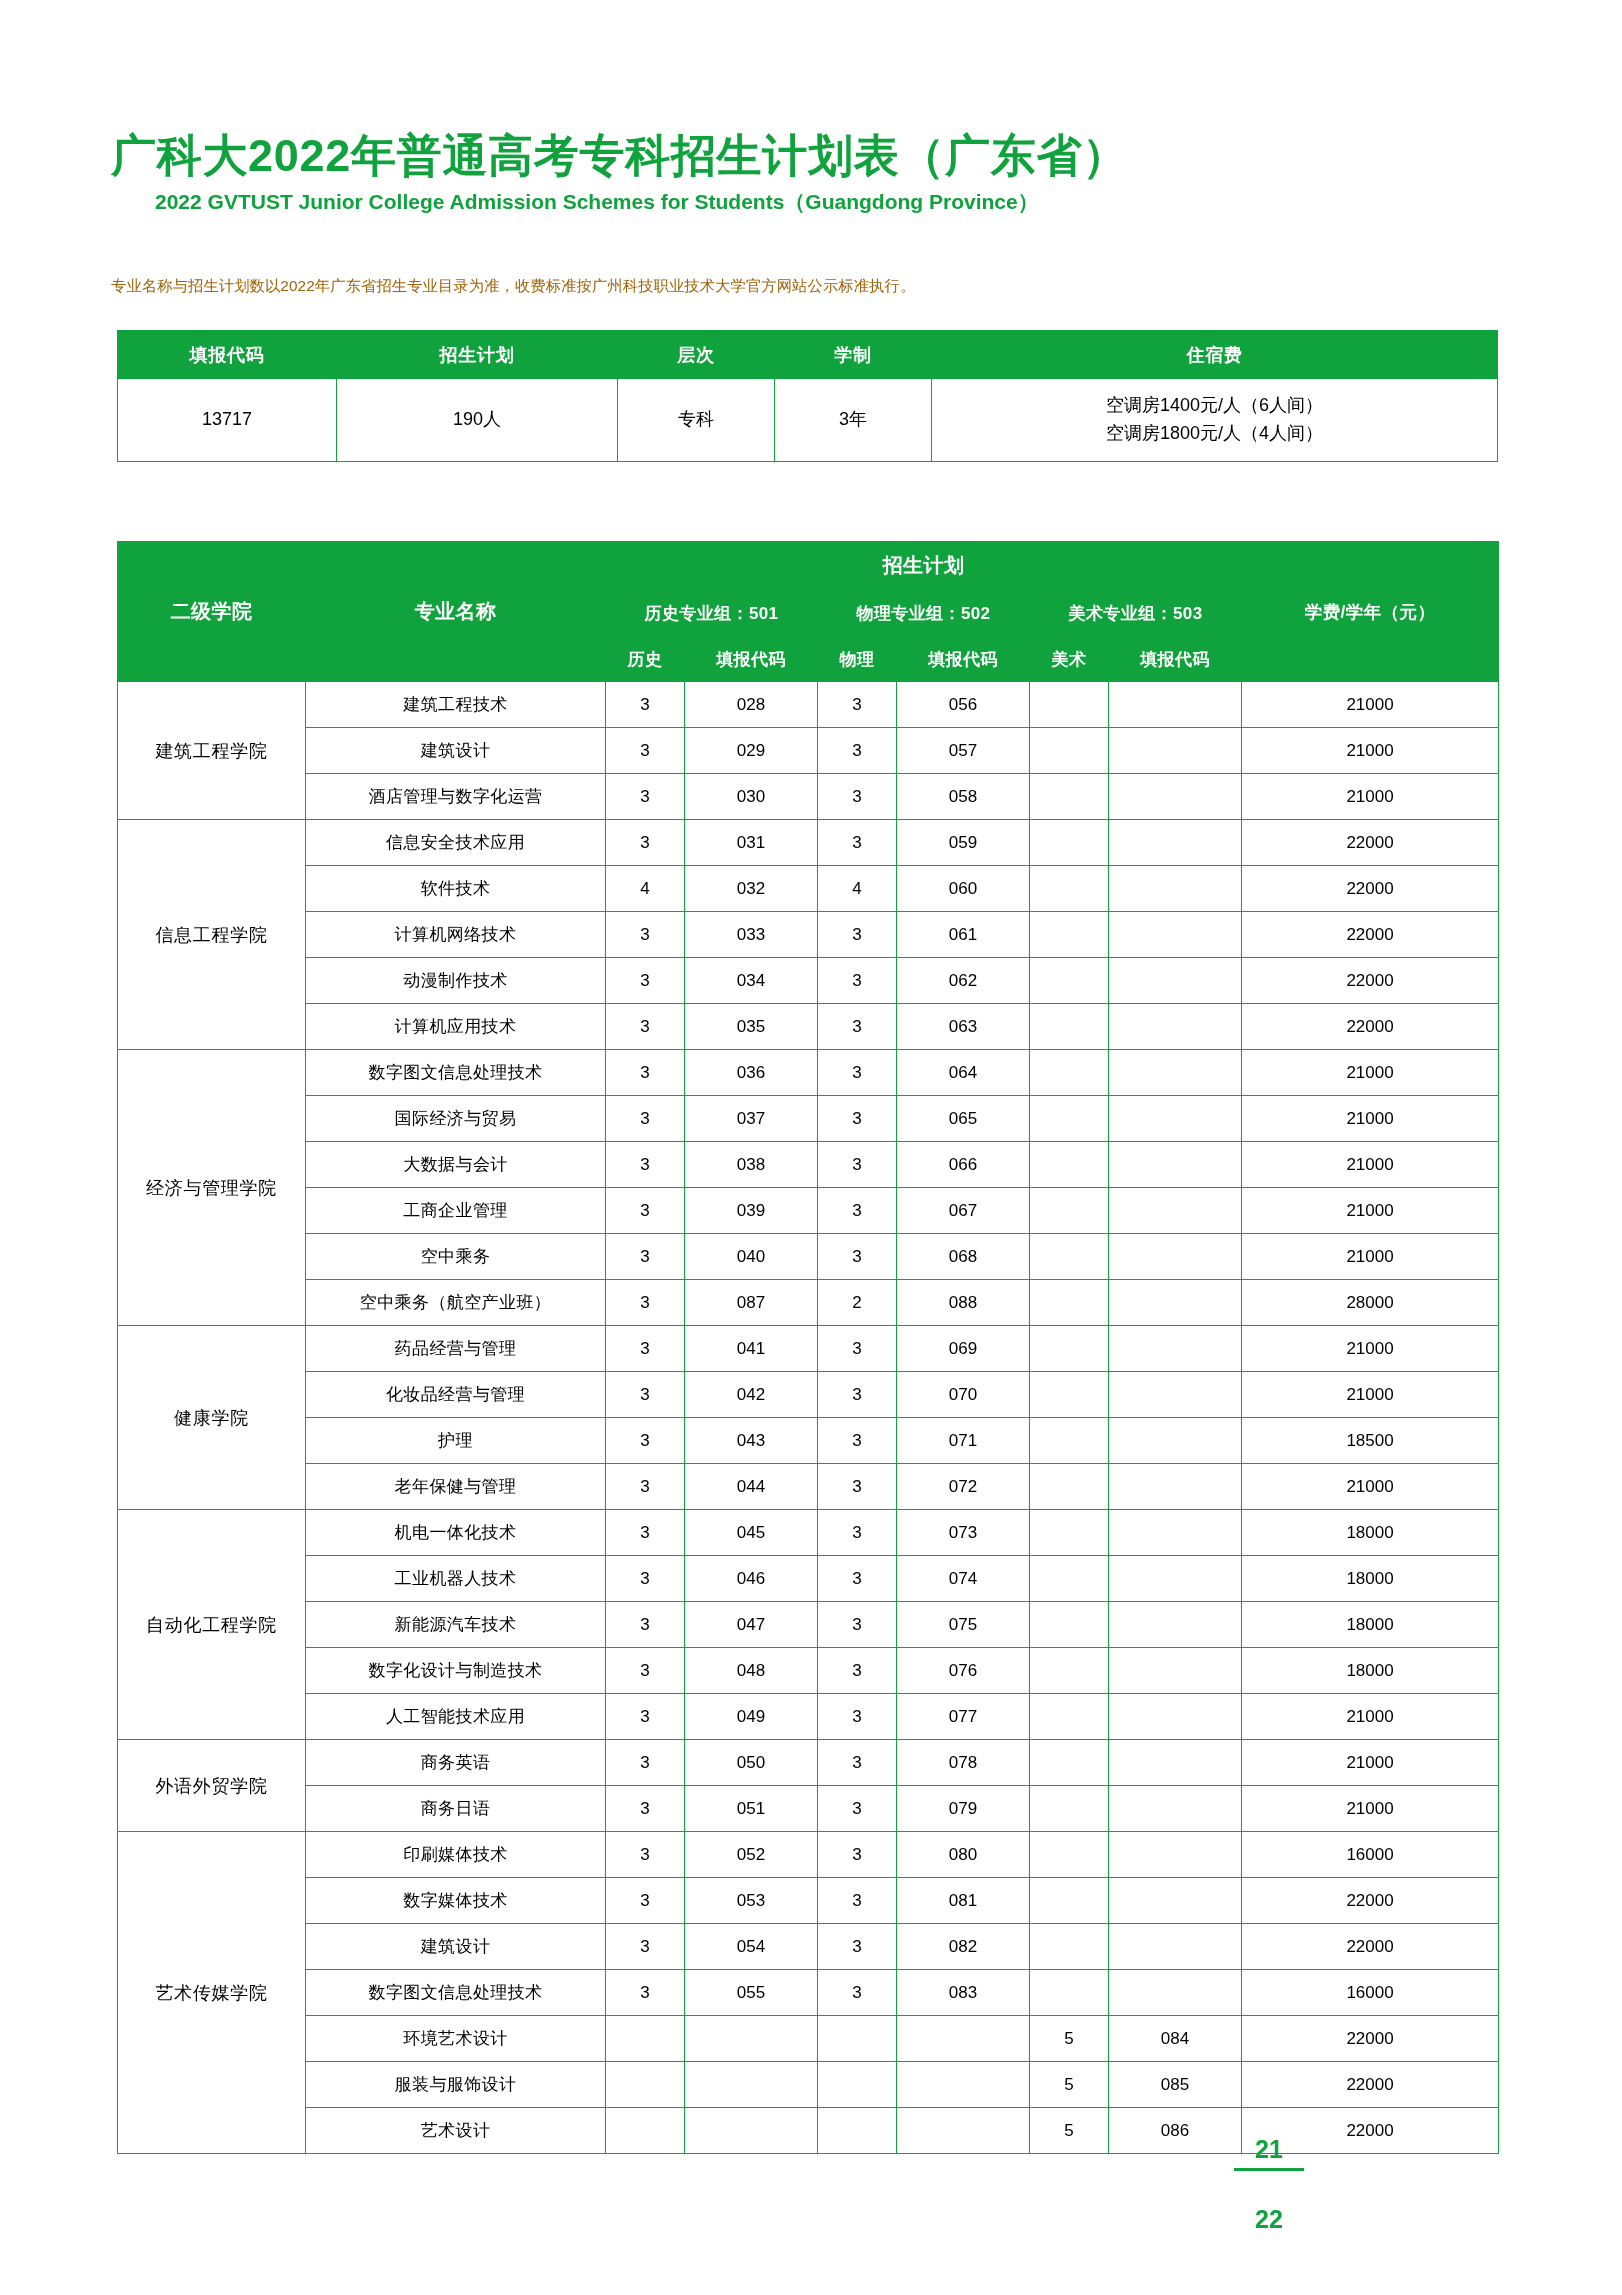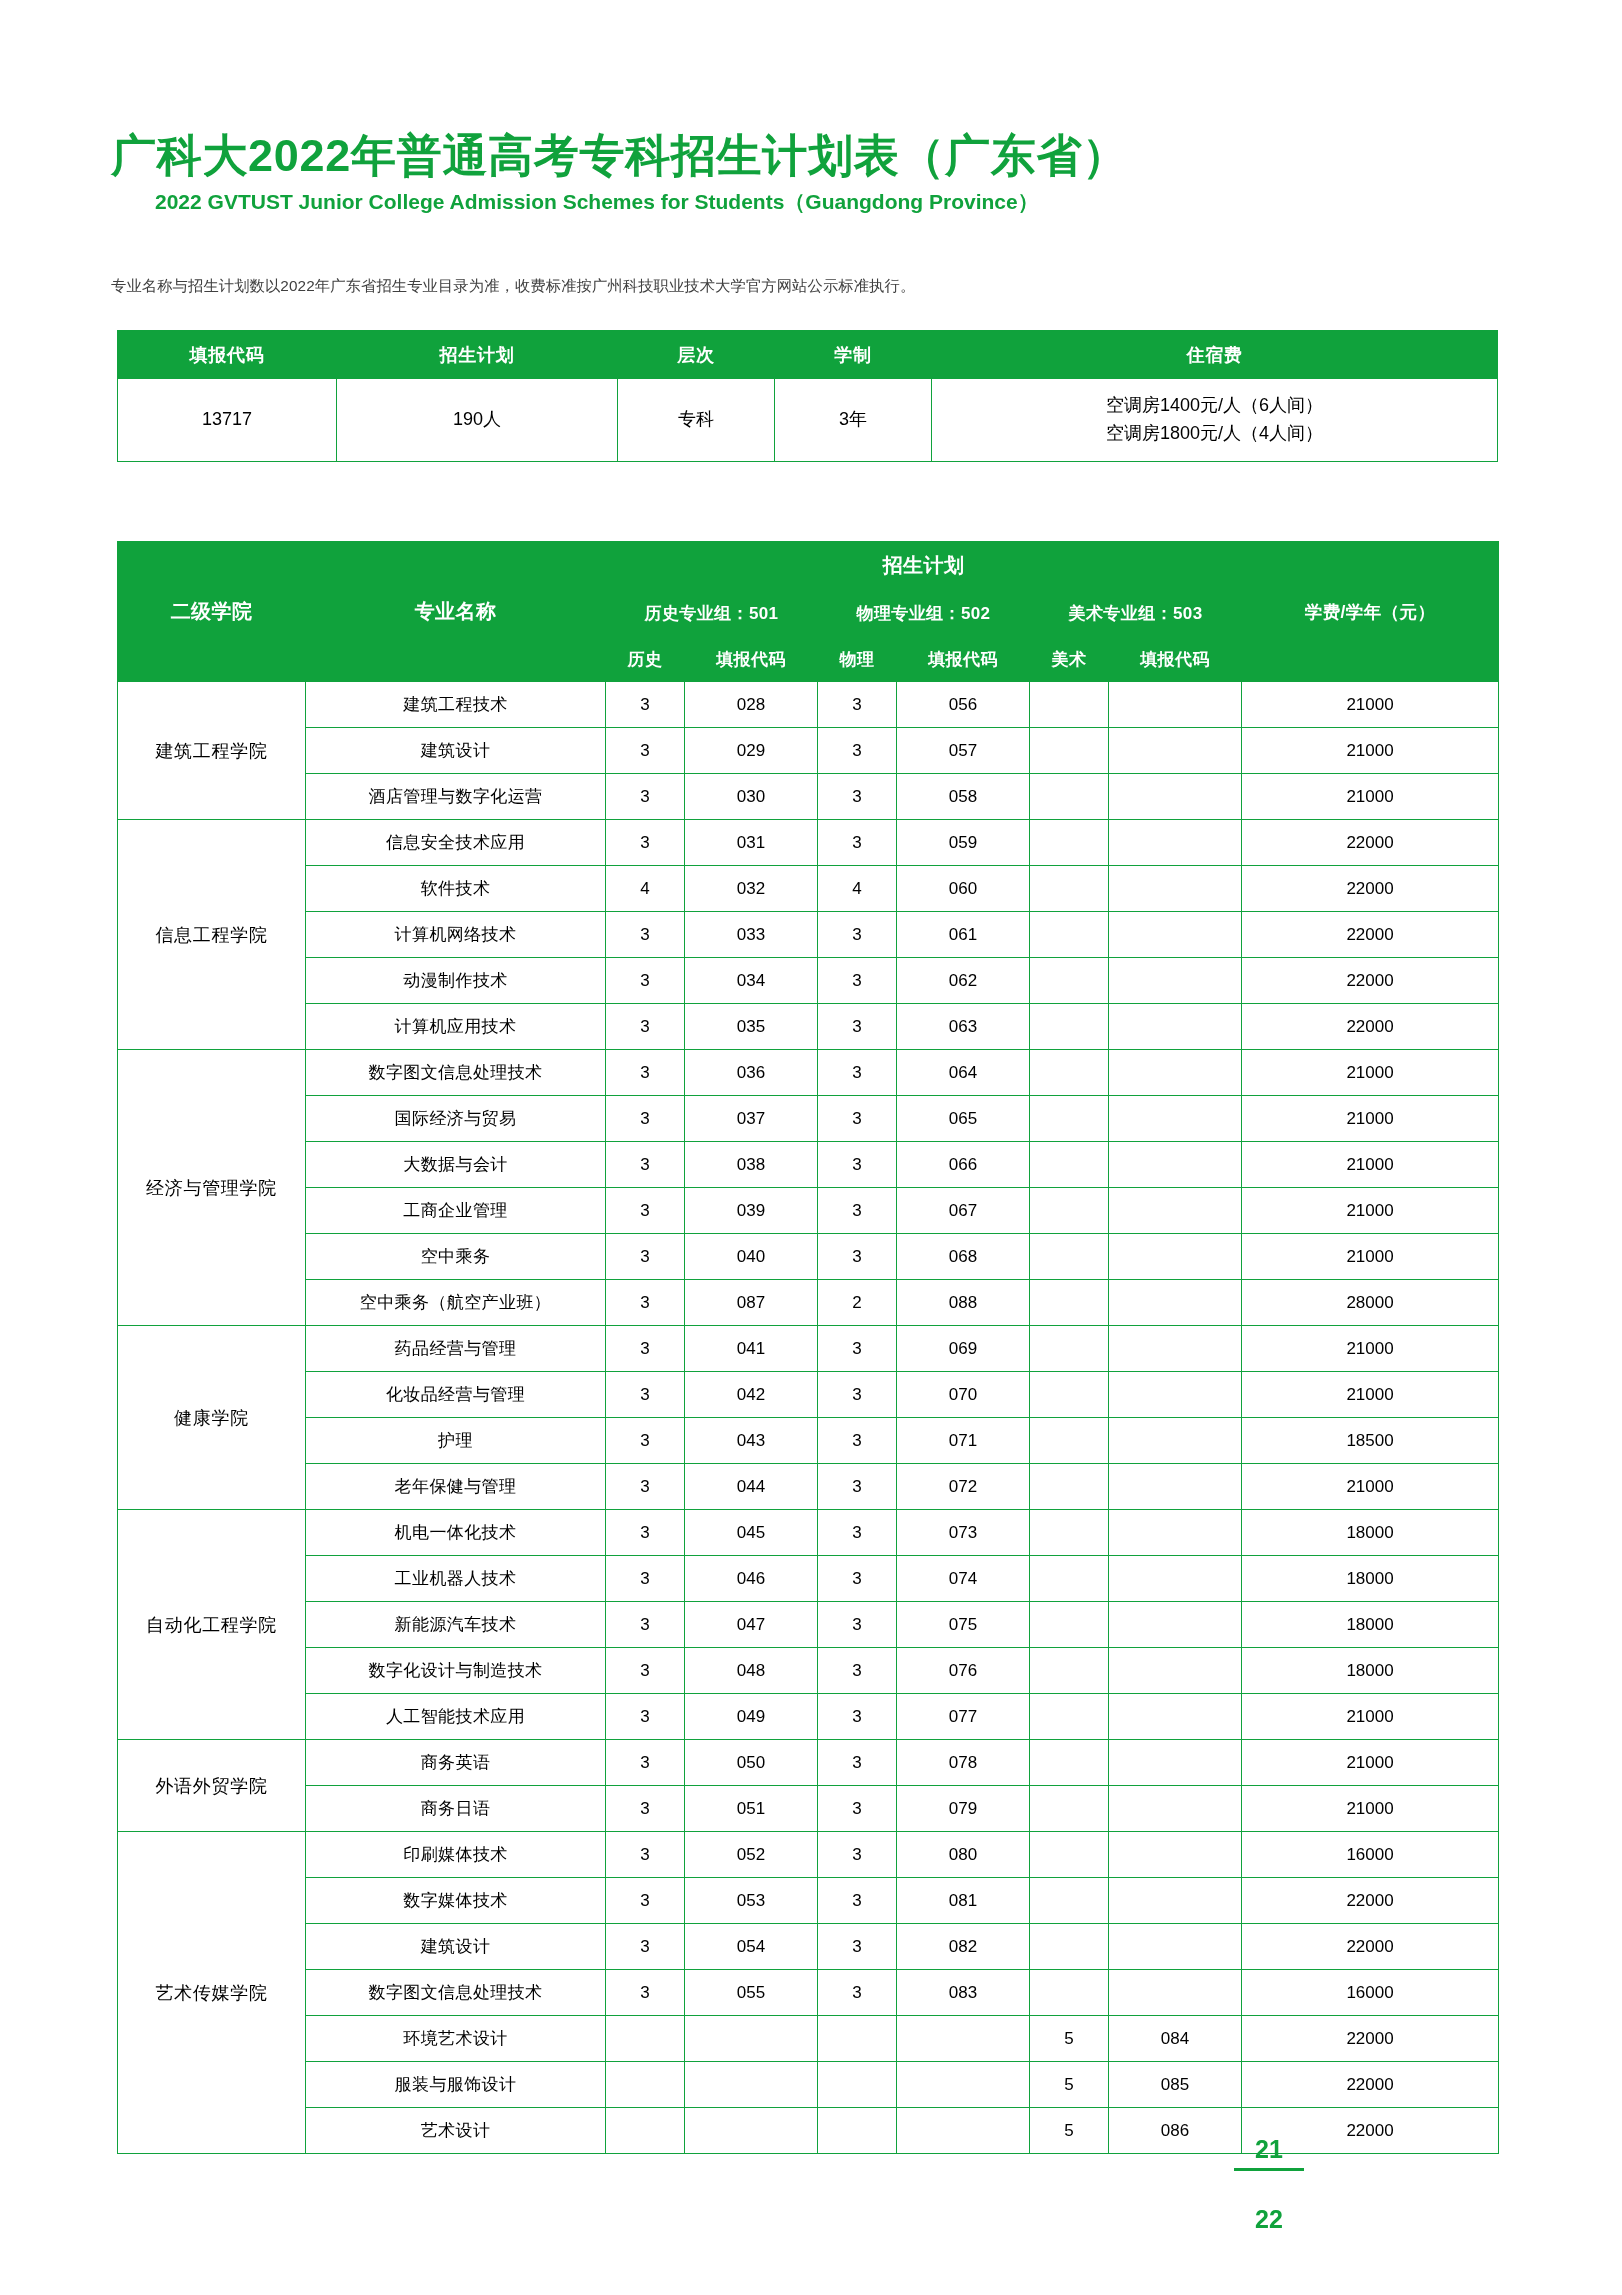--- a/index.html
+++ b/index.html
@@ -42,21 +42,21 @@
     margin-top: 8.8px;
     letter-spacing: 0px;
     white-space: nowrap;
     margin-left: 44px;
   }
   .note {
     position: absolute;
     left: 111px;
     top: 276px;
     font-size: 15.3px;
-    color: #404040;
+    color: #a16207;
     letter-spacing: 0.1px;
   }
 
   
   .summary {
     position: absolute;
     left: 117px;
     top: 330px;
     width: 1381px;
     border-collapse: collapse;

